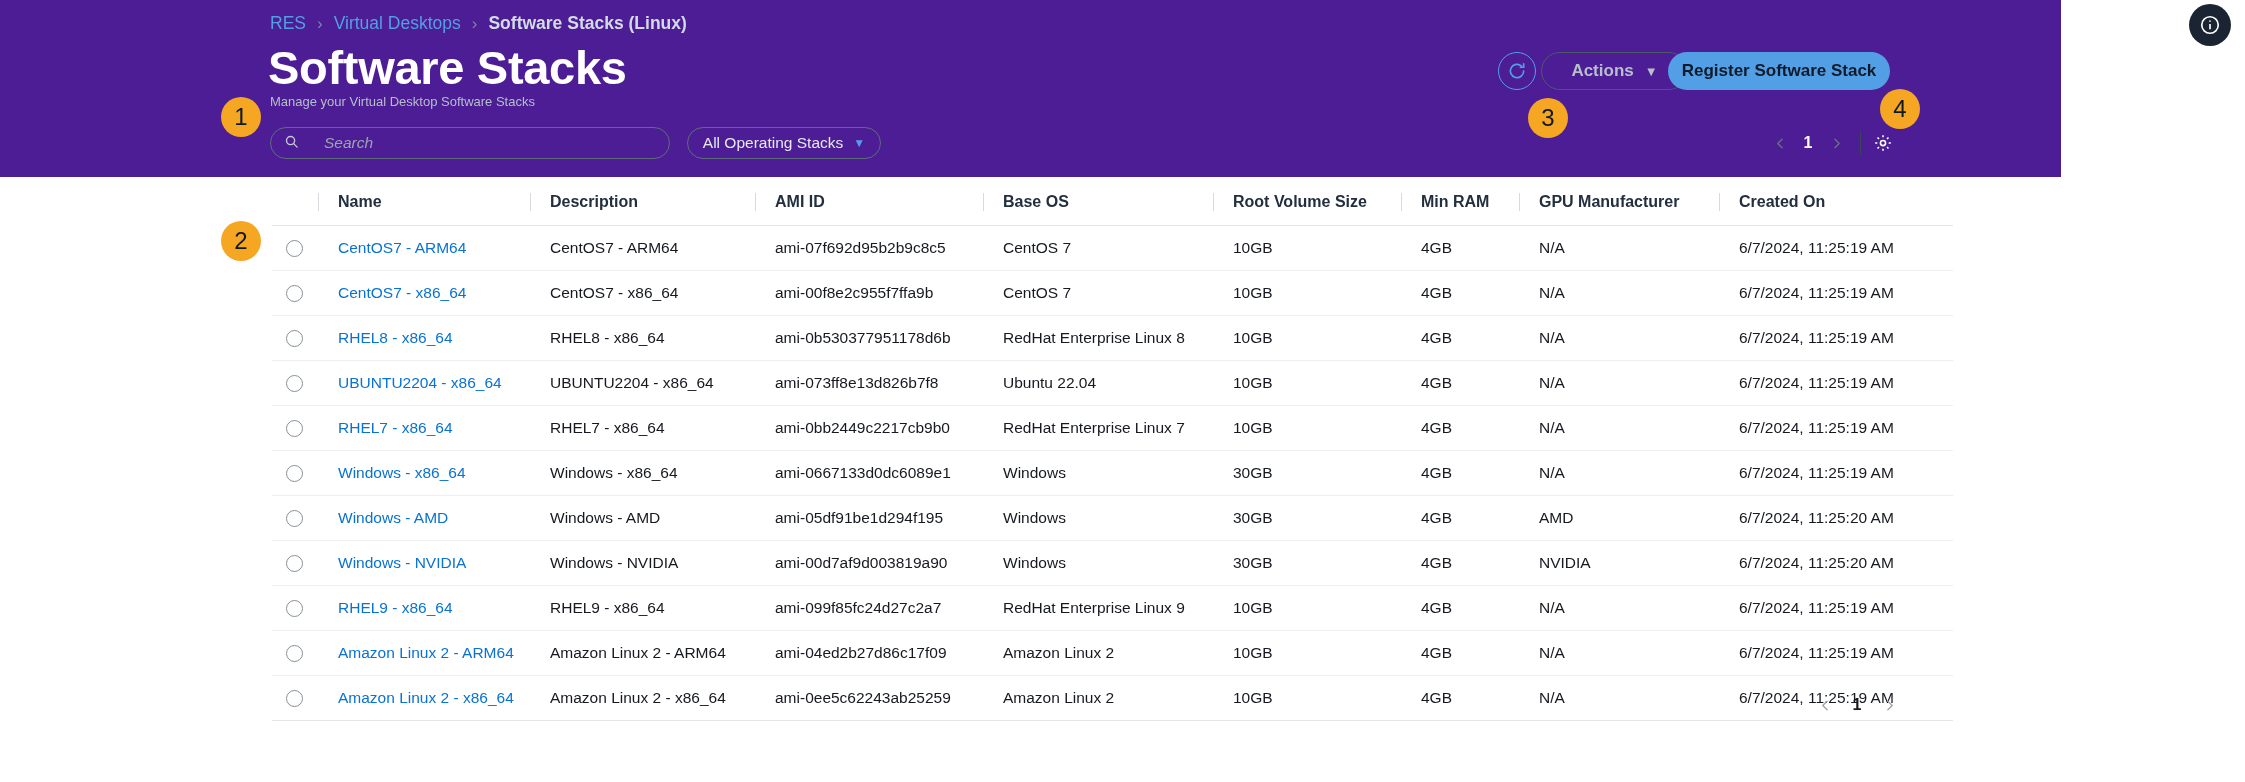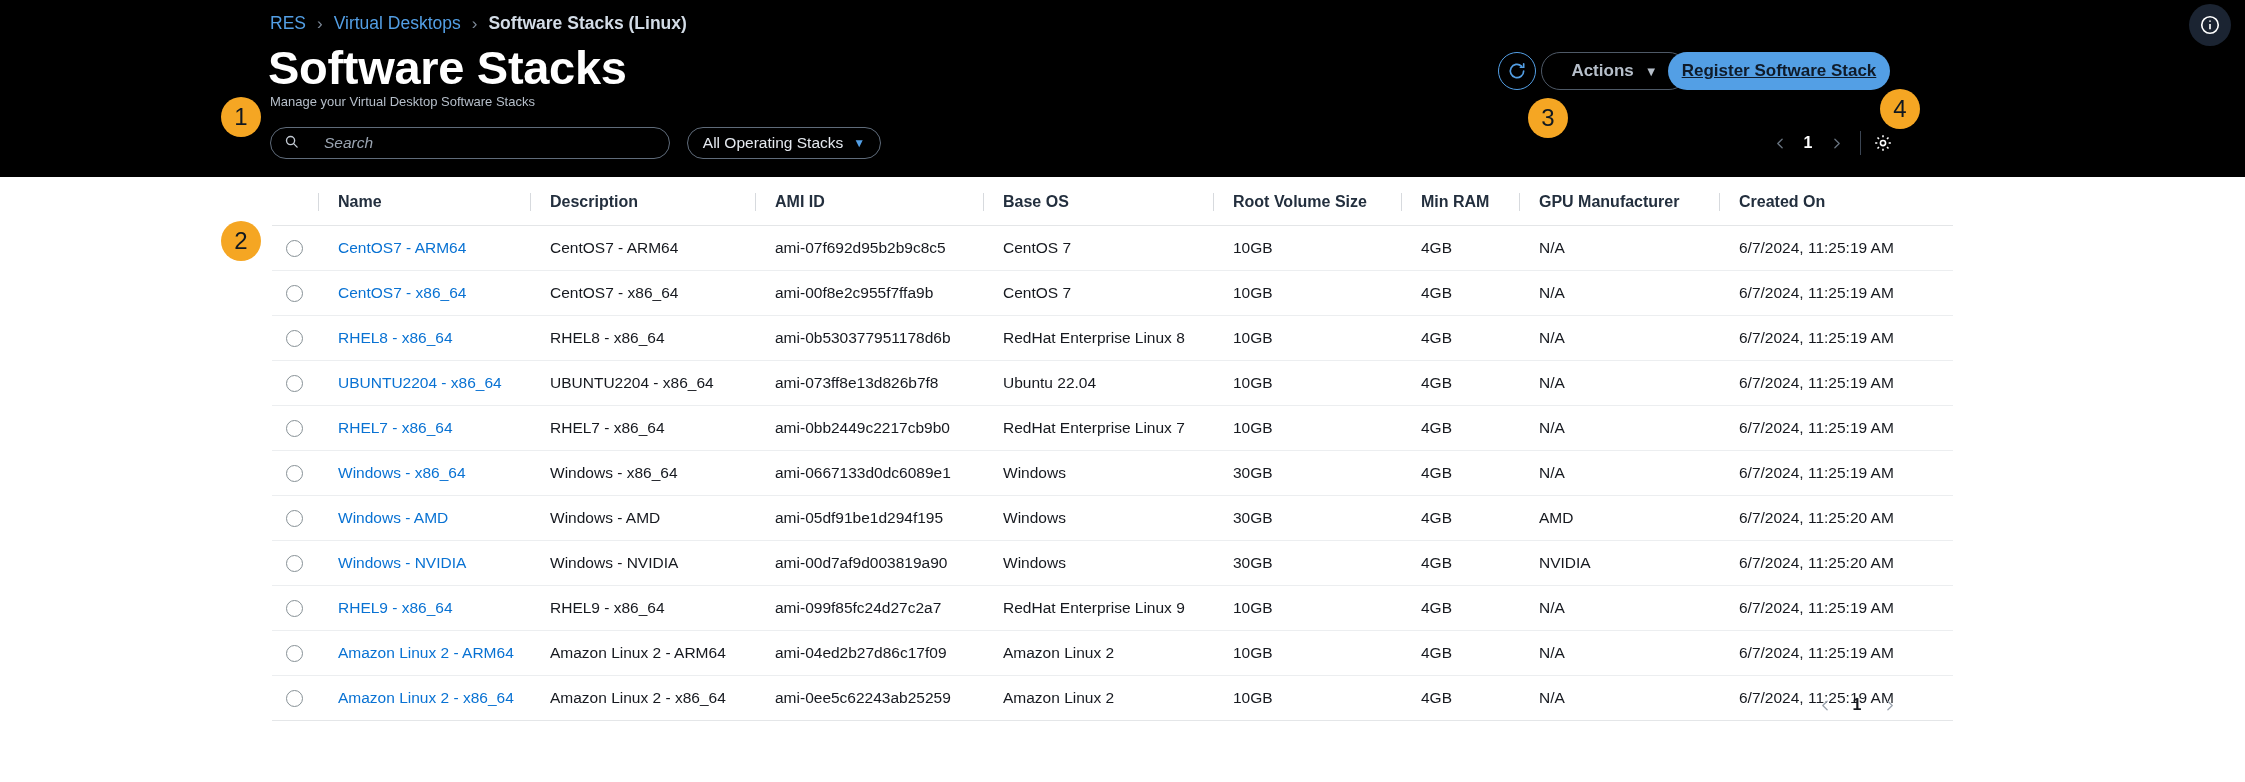--- a/index.html
+++ b/index.html
@@ -7,22 +7,22 @@
     width: 2245px; height: 782px;
     background: #ffffff;
     font-family: "Liberation Sans", sans-serif;
     overflow: hidden;
   }
   .page { position: relative; width: 2245px; height: 782px; background: #ffffff; }
 
   
   .header {
     position: absolute; top: 0; left: 0;
-    width: 2245px; height: 177px;
-    background: #000000;
+    width: 2061px; height: 177px;
+    background: #4c1d95;
   }
   .info-btn {
     position: absolute; top: 4px; left: 2189px;
     width: 42px; height: 42px; border-radius: 50%;
     background: #1b2432;
     display: flex; align-items: center; justify-content: center;
   }
   .info-btn svg { width: 22px; height: 22px; }
 
   .breadcrumb {
@@ -66,21 +66,20 @@
   }
   .caret { font-size: 13px; line-height: 1; }
 
   .register-btn {
     position: absolute; top: 52px; left: 1668px;
     width: 222px; height: 38px; border-radius: 19px;
     background: #539fe5; border: none;
     color: #0f1b2a; font-size: 17px; font-weight: 700;
     display: flex; align-items: center; justify-content: center;
     font-family: "Liberation Sans", sans-serif;
-    text-decoration: underline;
   }
 
   
   .search-box {
     position: absolute; top: 127px; left: 270px;
     width: 400px; height: 32px;
     border: 1.3px solid #5f6b7a; border-radius: 17px;
     background: transparent;
     display: flex; align-items: center; padding: 0 13px; gap: 25px;
   }

